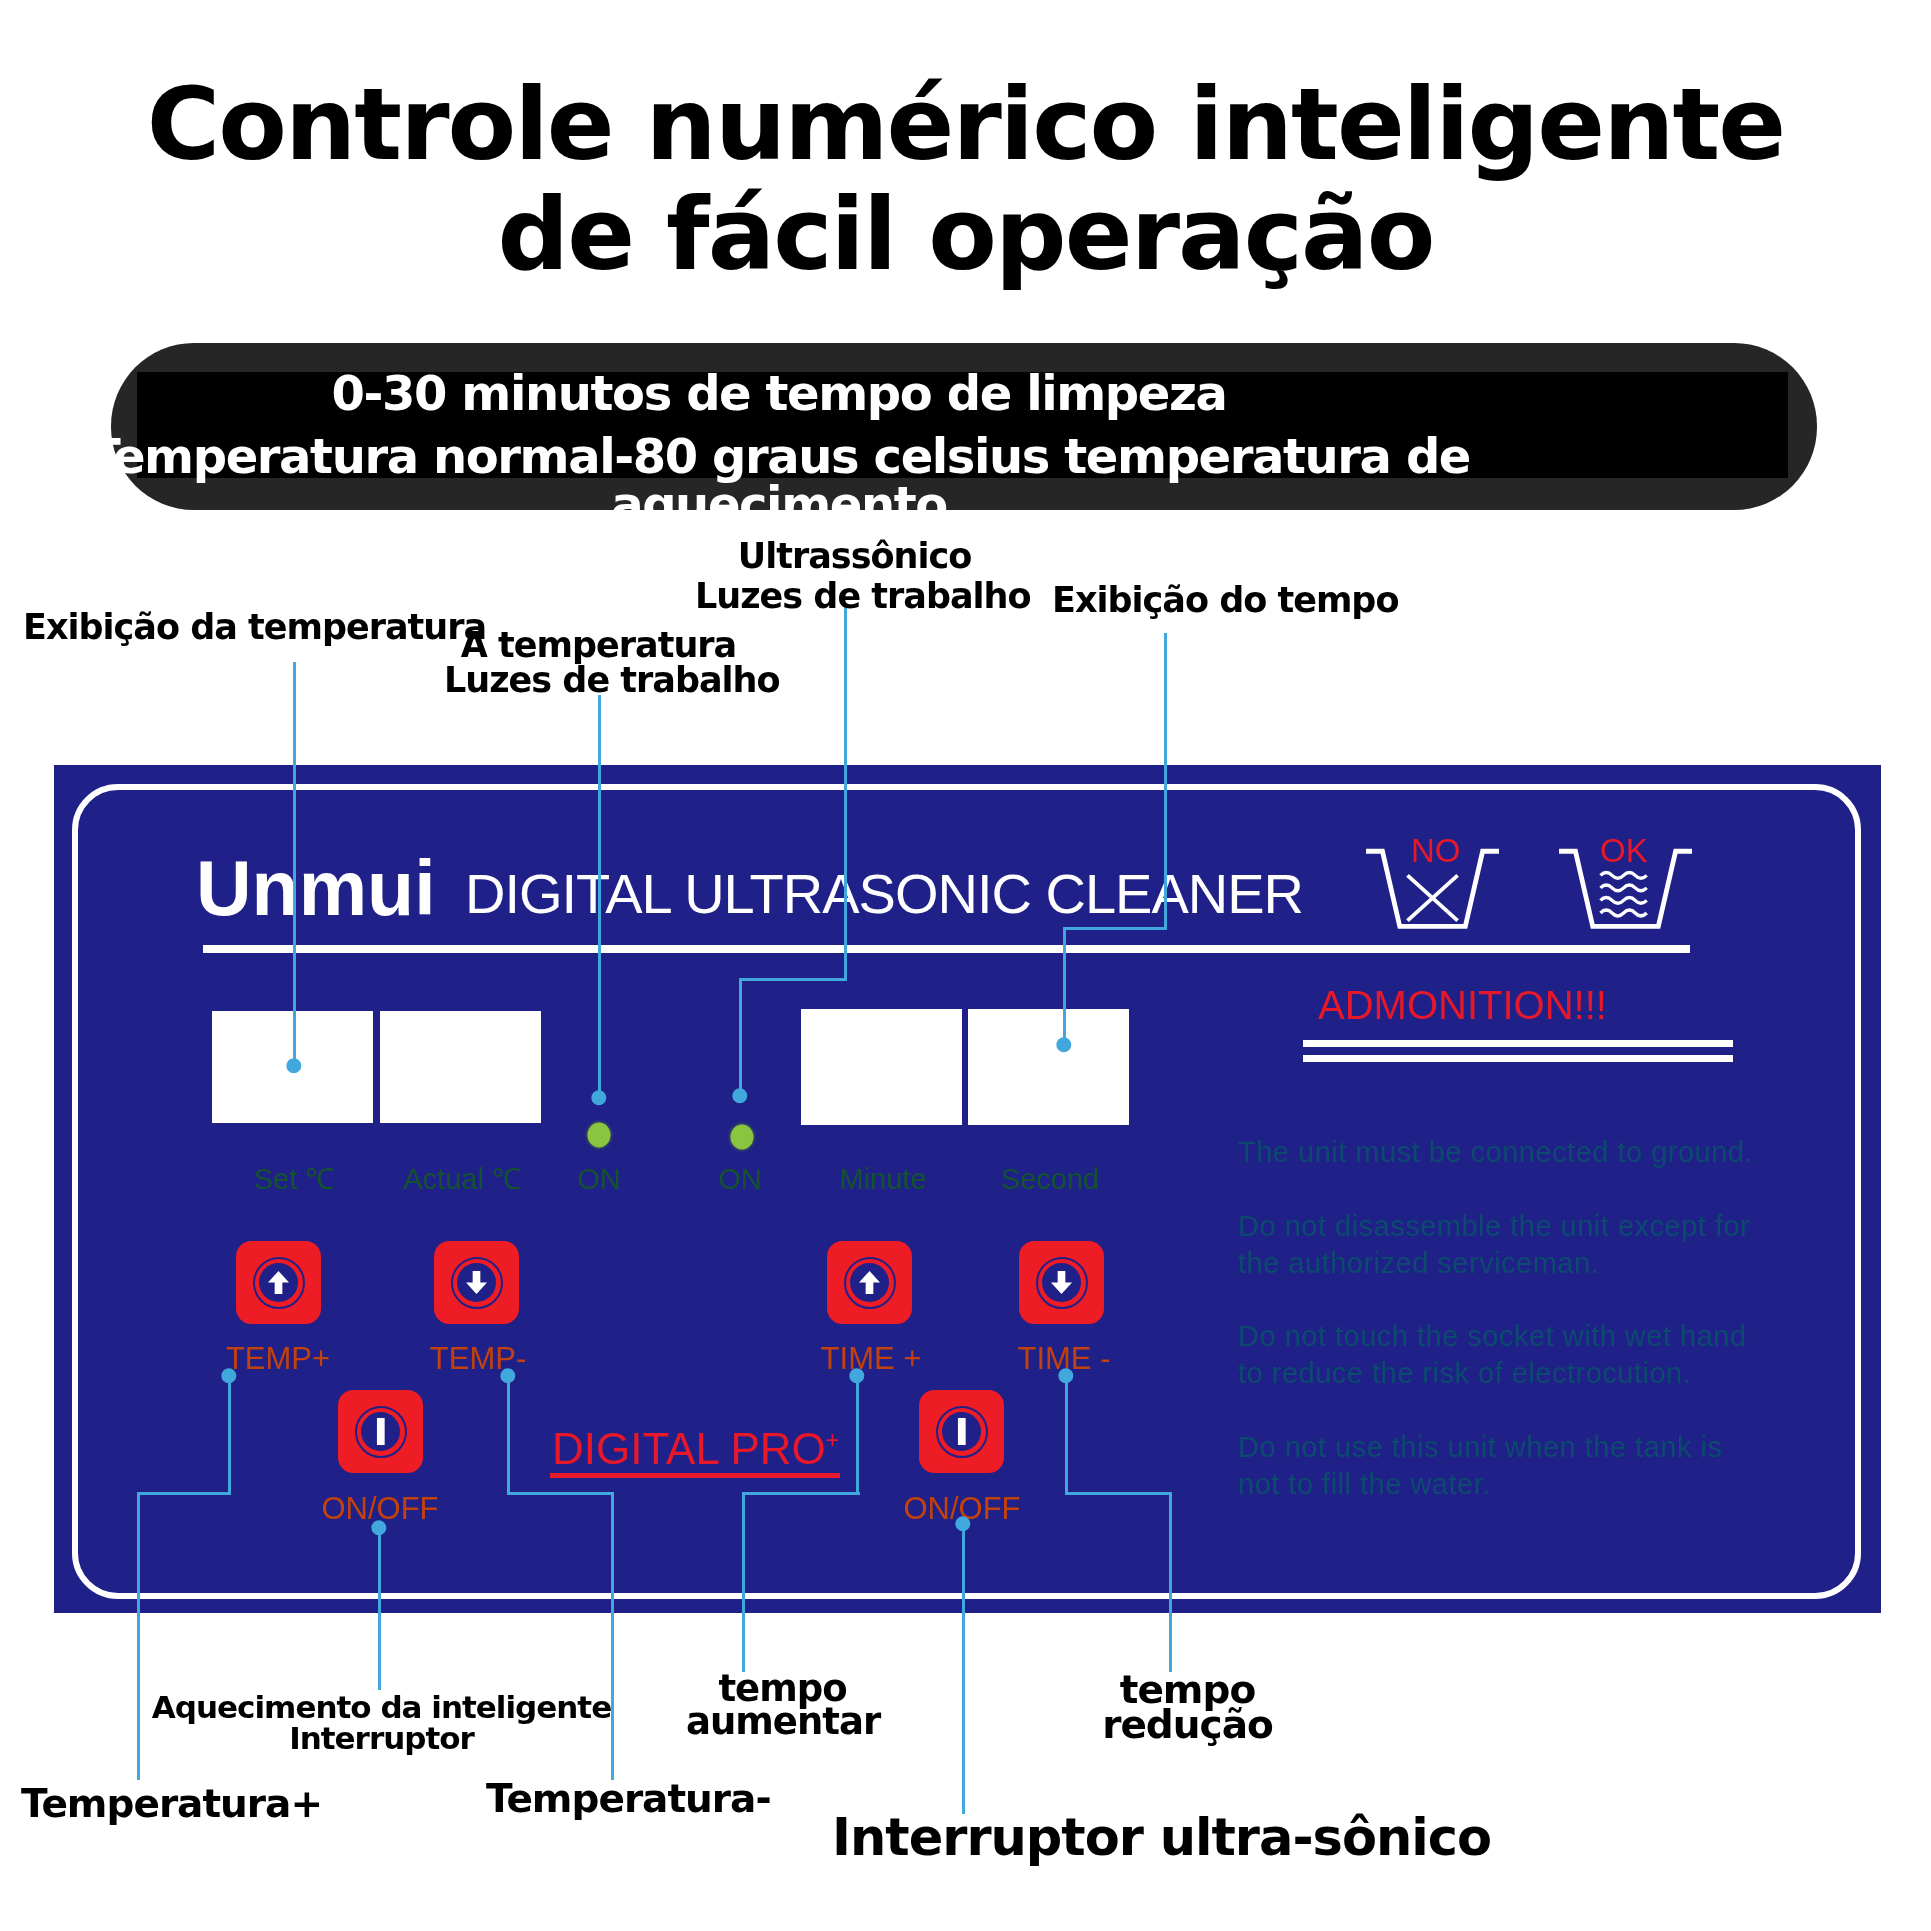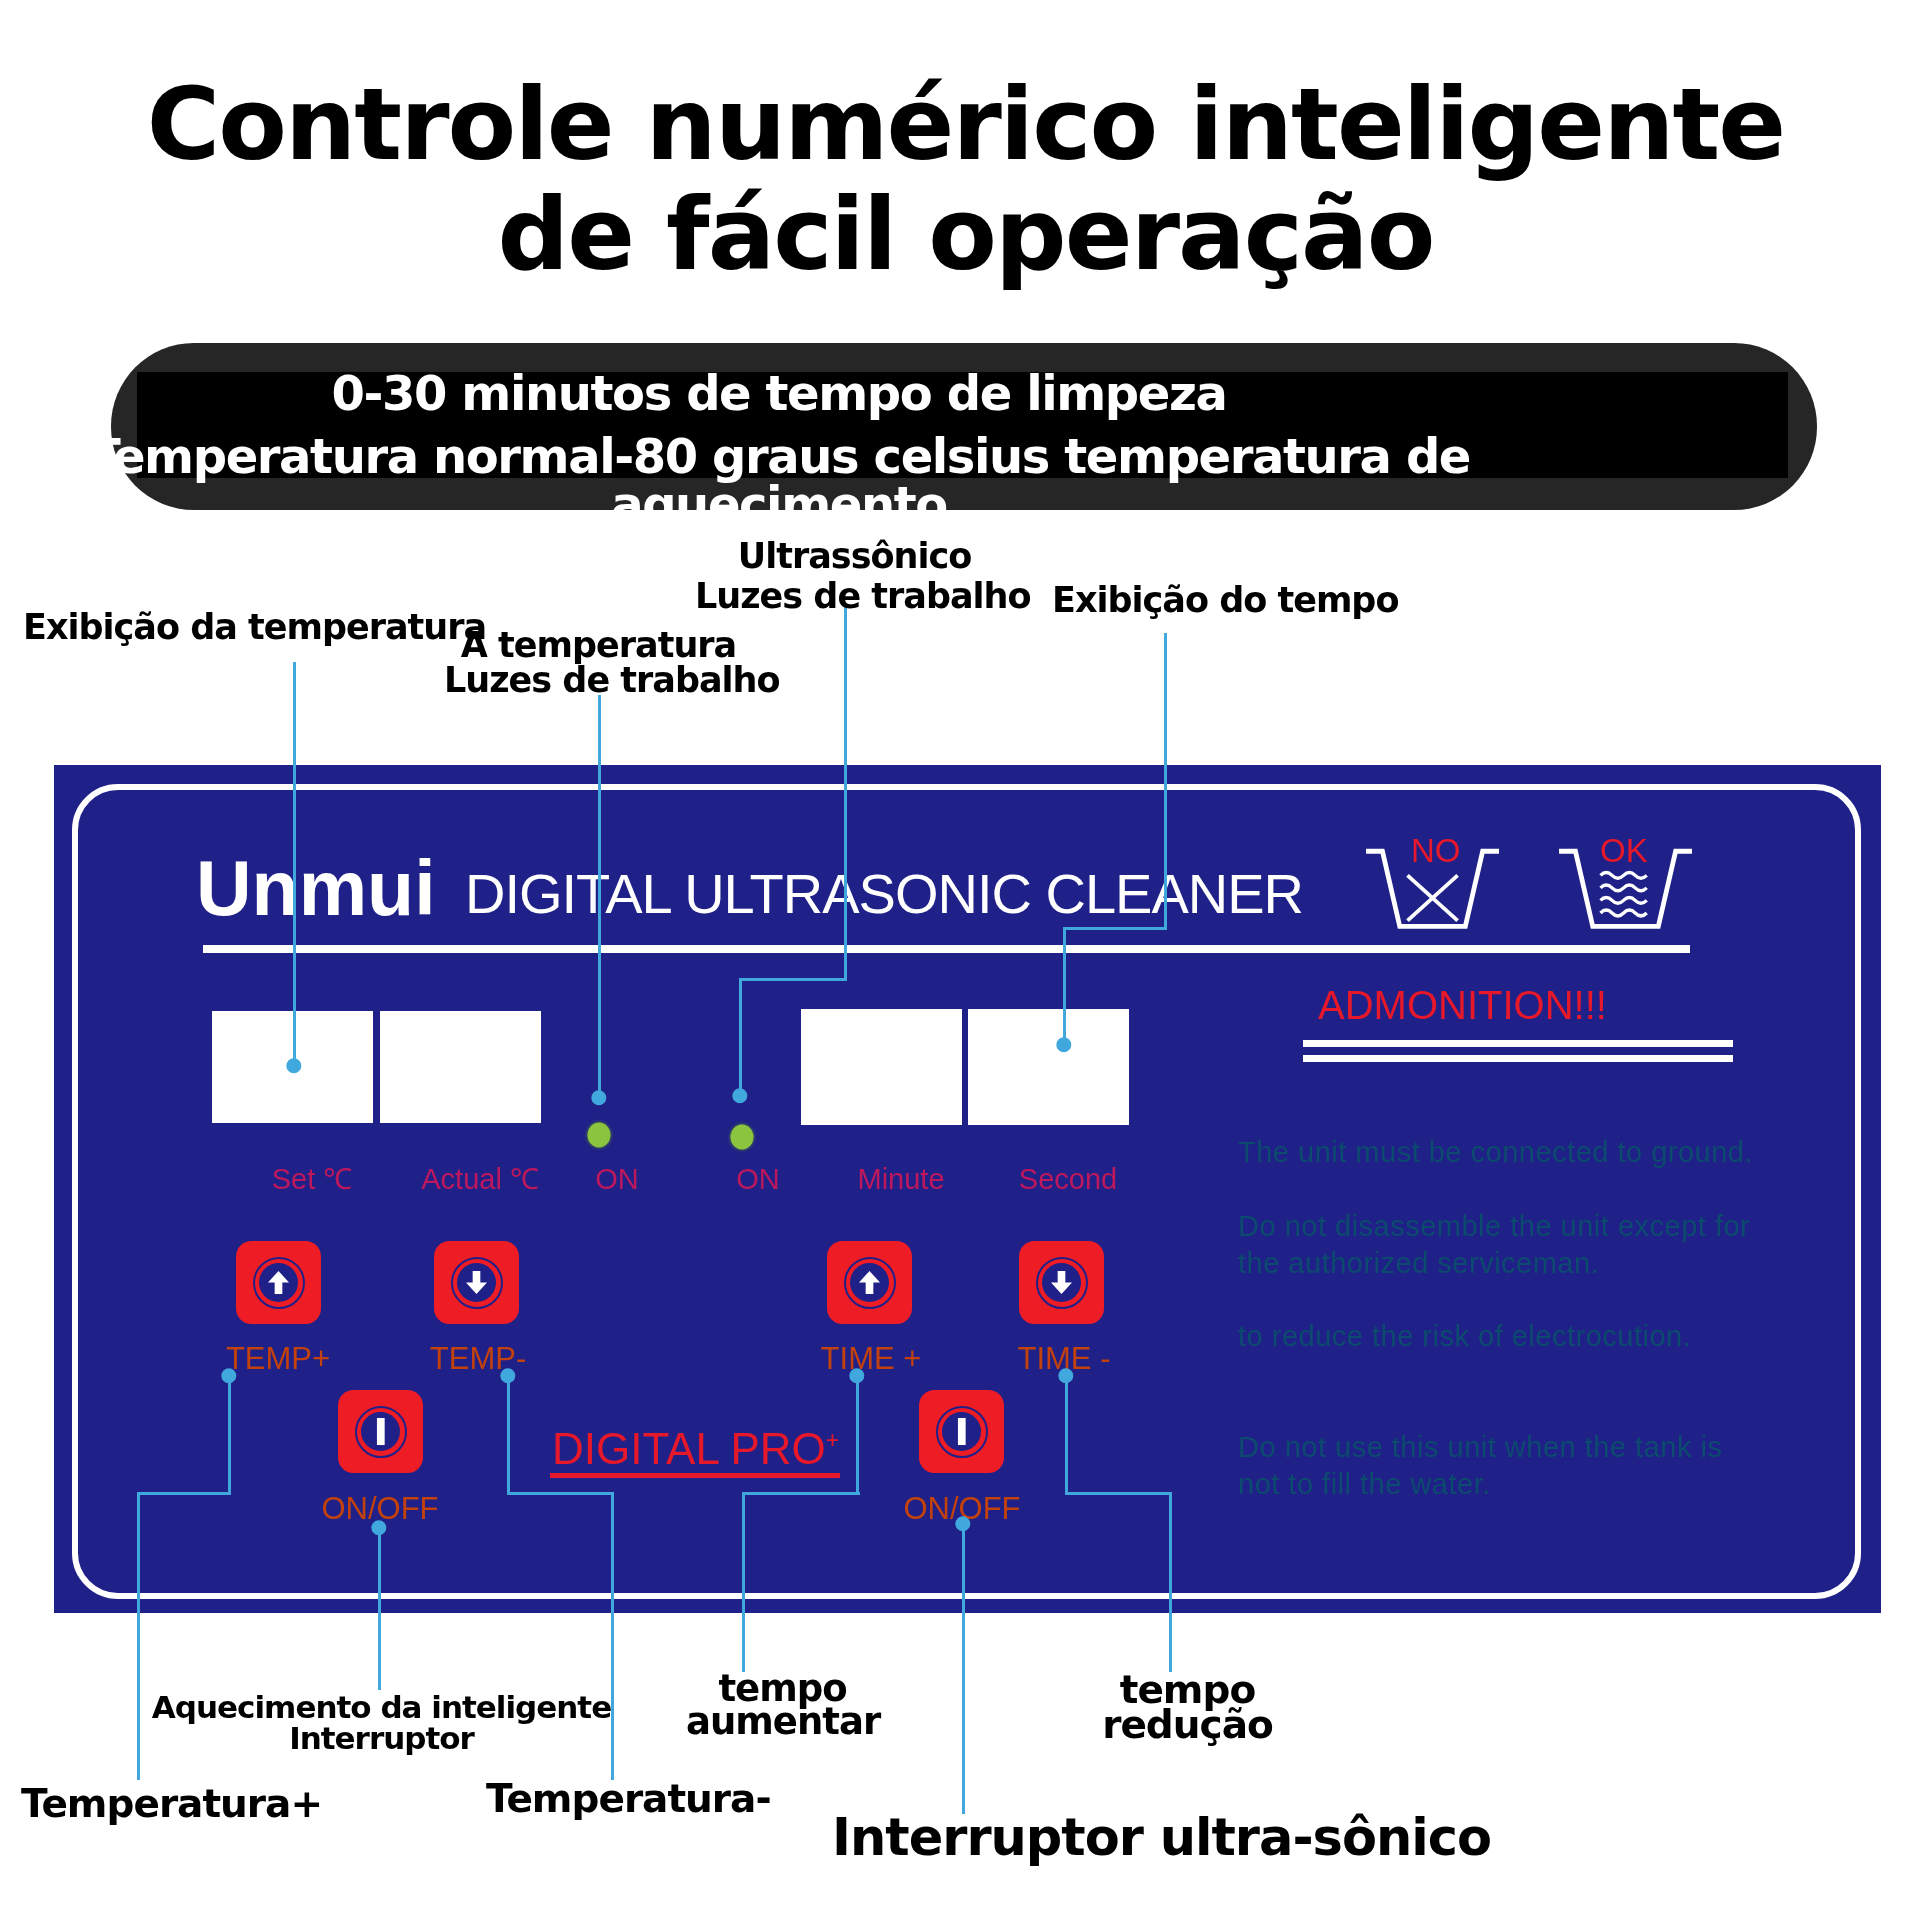--- a/index.html
+++ b/index.html
@@ -9,21 +9,21 @@
   .banner { position:absolute; left:111px; top:343px; width:1706px; height:167px; background:#262626; border-radius:83px; }
   .banner-inner { position:absolute; left:137px; top:372px; width:1651px; height:106px; background:#000; }
   .banner-text { position:absolute; left:0; width:1558px; text-align:center; color:#fff; font-family:"DejaVu Sans", sans-serif; font-weight:bold; font-size:48px; letter-spacing:-1.4px; line-height:1; }
   .panel { position:absolute; left:54px; top:765px; width:1827px; height:848px; background:#1f2088; }
   .panel-border { position:absolute; left:72px; top:784px; width:1777px; height:803px; border:6.8px solid #ffffff; border-radius:46px; }
   .brand { position:absolute; left:196px; top:850px; color:#fff; font-family:"Liberation Sans", sans-serif; font-weight:bold; font-size:77px; line-height:1; }
   .product { position:absolute; left:465px; top:866px; color:#fff; font-family:"Liberation Sans", sans-serif; font-size:56px; line-height:1; letter-spacing:-1px; }
   .hr { position:absolute; background:#fff; }
   .red-text { color:#e6182a; font-family:"Liberation Sans", sans-serif; }
   .display { position:absolute; background:#fff; }
-  .panel-label { position:absolute; color:#be185d; font-family:"Liberation Sans", sans-serif; font-size:29px; line-height:1; transform:translateX(-50%); white-space:nowrap;margin-left:18px; }
+  .panel-label { position:absolute; color:#14532d; font-family:"Liberation Sans", sans-serif; font-size:29px; line-height:1; transform:translateX(-50%); white-space:nowrap; }
   .led { position:absolute; width:23px; height:25px; border-radius:50%; background:#8bc43f; transform:translate(-50%,-50%); box-shadow:0 0 3.9px #5a8a2a; }
   .btn { position:absolute; width:85px; height:83px; background:#ee1c25; border-radius:15.4px; display:flex; align-items:center; justify-content:center; }
   .btn .ring { width:52px; height:52px; border-radius:50%; border:2.9px solid #1f2088; display:flex; align-items:center; justify-content:center; box-sizing:border-box; }
   .btn .ring2 { width:39px; height:39px; border-radius:50%; background:#1f2088; display:flex; align-items:center; justify-content:center; }
   .btn-label { position:absolute; color:#c2410c; font-family:"Liberation Sans", sans-serif; font-size:31px; line-height:1; transform:translateX(-50%); white-space:nowrap; }
   .warn { position:absolute; left:1238px; color:#0c4a6e; font-family:Liberation Sans, sans-serif; font-size:29px; line-height:37px; letter-spacing:0.5px; white-space:nowrap; }
   .callout { position:absolute; color:#000; font-family:"DejaVu Sans", sans-serif; font-weight:bold; line-height:1.0; white-space:nowrap; letter-spacing:-1px; }
   .cline { position:absolute; background:#41a8dd; }
   .cdot { position:absolute; width:15.4px; height:15.4px; border-radius:50%; background:#41a8dd; transform:translate(-50%,-50%); }
 </style>
@@ -70,20 +70,21 @@
 <div class="hr" style="left:1303px; top:1055px; width:430px; height:6.8px;"></div>
 
 <div class="warn" style="top:1134px;">
   <div>The unit must be connected to ground.</div>
 </div>
 <div class="warn" style="top:1208px;">
   <div>Do not disassemble the unit except for</div>
   <div>the authorized serviceman.</div>
 </div>
 <div class="warn" style="top:1318px;">
+  <div>Do not touch the socket with wet hand</div>
   <div>to reduce the risk of electrocution.</div>
 </div>
 <div class="warn" style="top:1429px;">
   <div>Do not use this unit when the tank is</div>
   <div>not to fill the water.</div>
 </div>
 
 <div class="display" style="left:212px; top:1011px; width:161px; height:112px;"></div>
 <div class="display" style="left:380px; top:1011px; width:161px; height:112px;"></div>
 <div class="display" style="left:801px; top:1009px; width:161px; height:116px;"></div>

